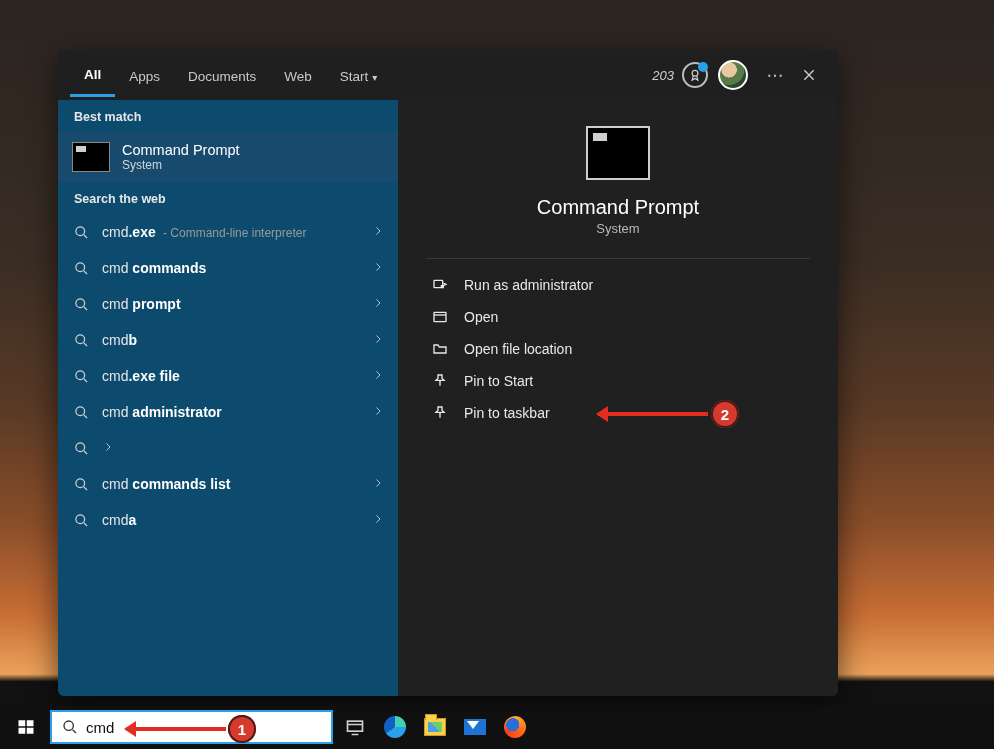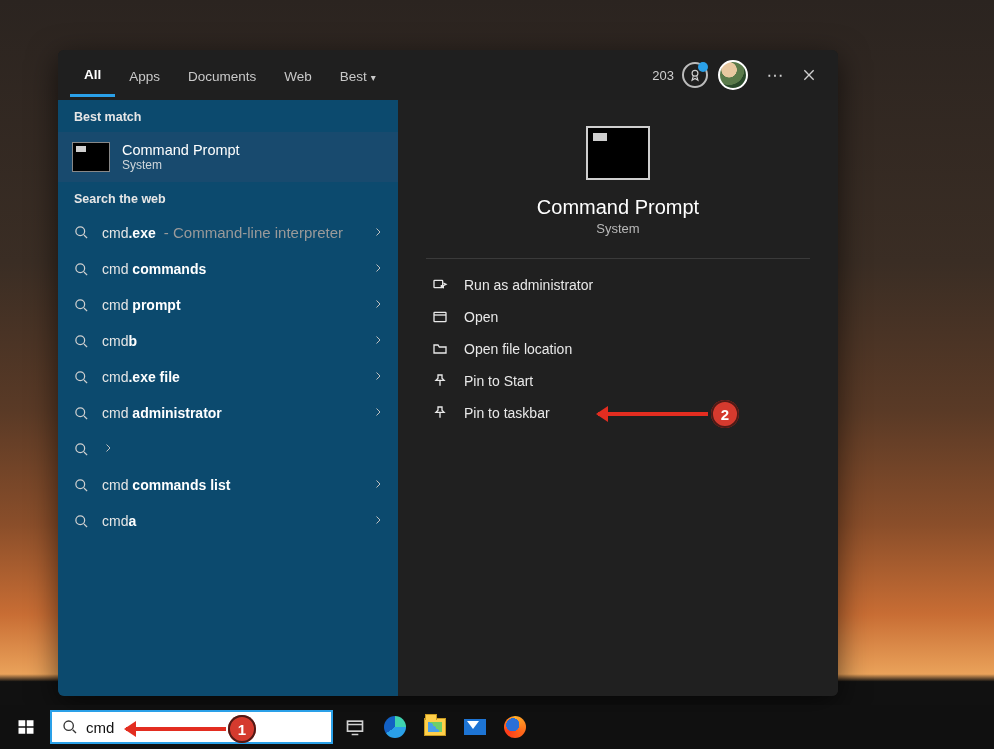--- a/index.html
+++ b/index.html
@@ -35,21 +35,21 @@
 }
 .tab.active {
   color: #fff;
   font-weight: 600;
   border-bottom: 3px solid #2aa0e8;
 }
 .tab .caret { margin-left: 4px; font-size: 10px; }
 .tabbar .spacer { flex: 1; }
 .rewards {
   display: flex; align-items: center; gap: 8px;
-  color: #cfcfcf; font-size: 13px; margin-right: 10px;
+  color: #cfcfcf; font-size: 13px; margin-right: 10px; font-style: italic;
 }
 .rewards .medal {
   width: 26px; height: 26px; border: 2px solid #bbb; border-radius: 50%;
   display: flex; align-items: center; justify-content: center; position: relative;
 }
 .rewards .medal .dot {
   position: absolute; top: -2px; right: -2px; width: 10px; height: 10px;
   background: #2aa0e8; border-radius: 50%;
 }
 .avatar {
@@ -91,21 +91,21 @@
 
 .web-item {
   display:flex; align-items:center; gap:12px;
   padding: 10px 14px;
   font-size:14px; color:#e6e6e6;
   cursor:pointer;
 }
 .web-item .icon { width:18px; display:flex; justify-content:center; }
 .web-item .text { flex:1; }
 .web-item .text b { color:#fff; font-weight:600;margin-top:24px; }
-.web-item .sub { color:#9a9a9a; font-size:15px; margin-left:4px; }
+.web-item .sub { color:#9a9a9a; font-size:12px; margin-left:4px; }
 .web-item .chev { color:#bfbfbf; }
 
 .right {
   flex:1; background:#202020; color:#e6e6e6;
   display:flex; flex-direction:column; align-items:center;
   padding: 26px 28px;
 }
 .app-icon-lg {
   width: 64px; height: 54px; background:#000; border:2px solid #cfcfcf; position:relative;
 }
@@ -181,21 +181,21 @@
 <body>
 
 <div class="panel">
 
   <div class="tabbar">
     <div class="tab active">All</div>
     <div class="tab">Apps</div>
     <div class="tab">Documents</div>
     <div class="tab">Web</div>
     <div class="tab">
-      <span>Best</span><span class="caret">▾</span>
+      <span>Start</span><span class="caret">▾</span>
     </div>
     <div class="spacer"></div>
     <div class="rewards">
       <span>203</span>
       <span class="medal">
         <svg width="14" height="14" viewBox="0 0 24 24" fill="none" stroke="#cfcfcf" stroke-width="2">
             <circle cx="12" cy="9" r="5"></circle>
             <path d="M9 14l-2 7 5-3 5 3-2-7"></path>
           </svg>
         <span class="dot"></span>

